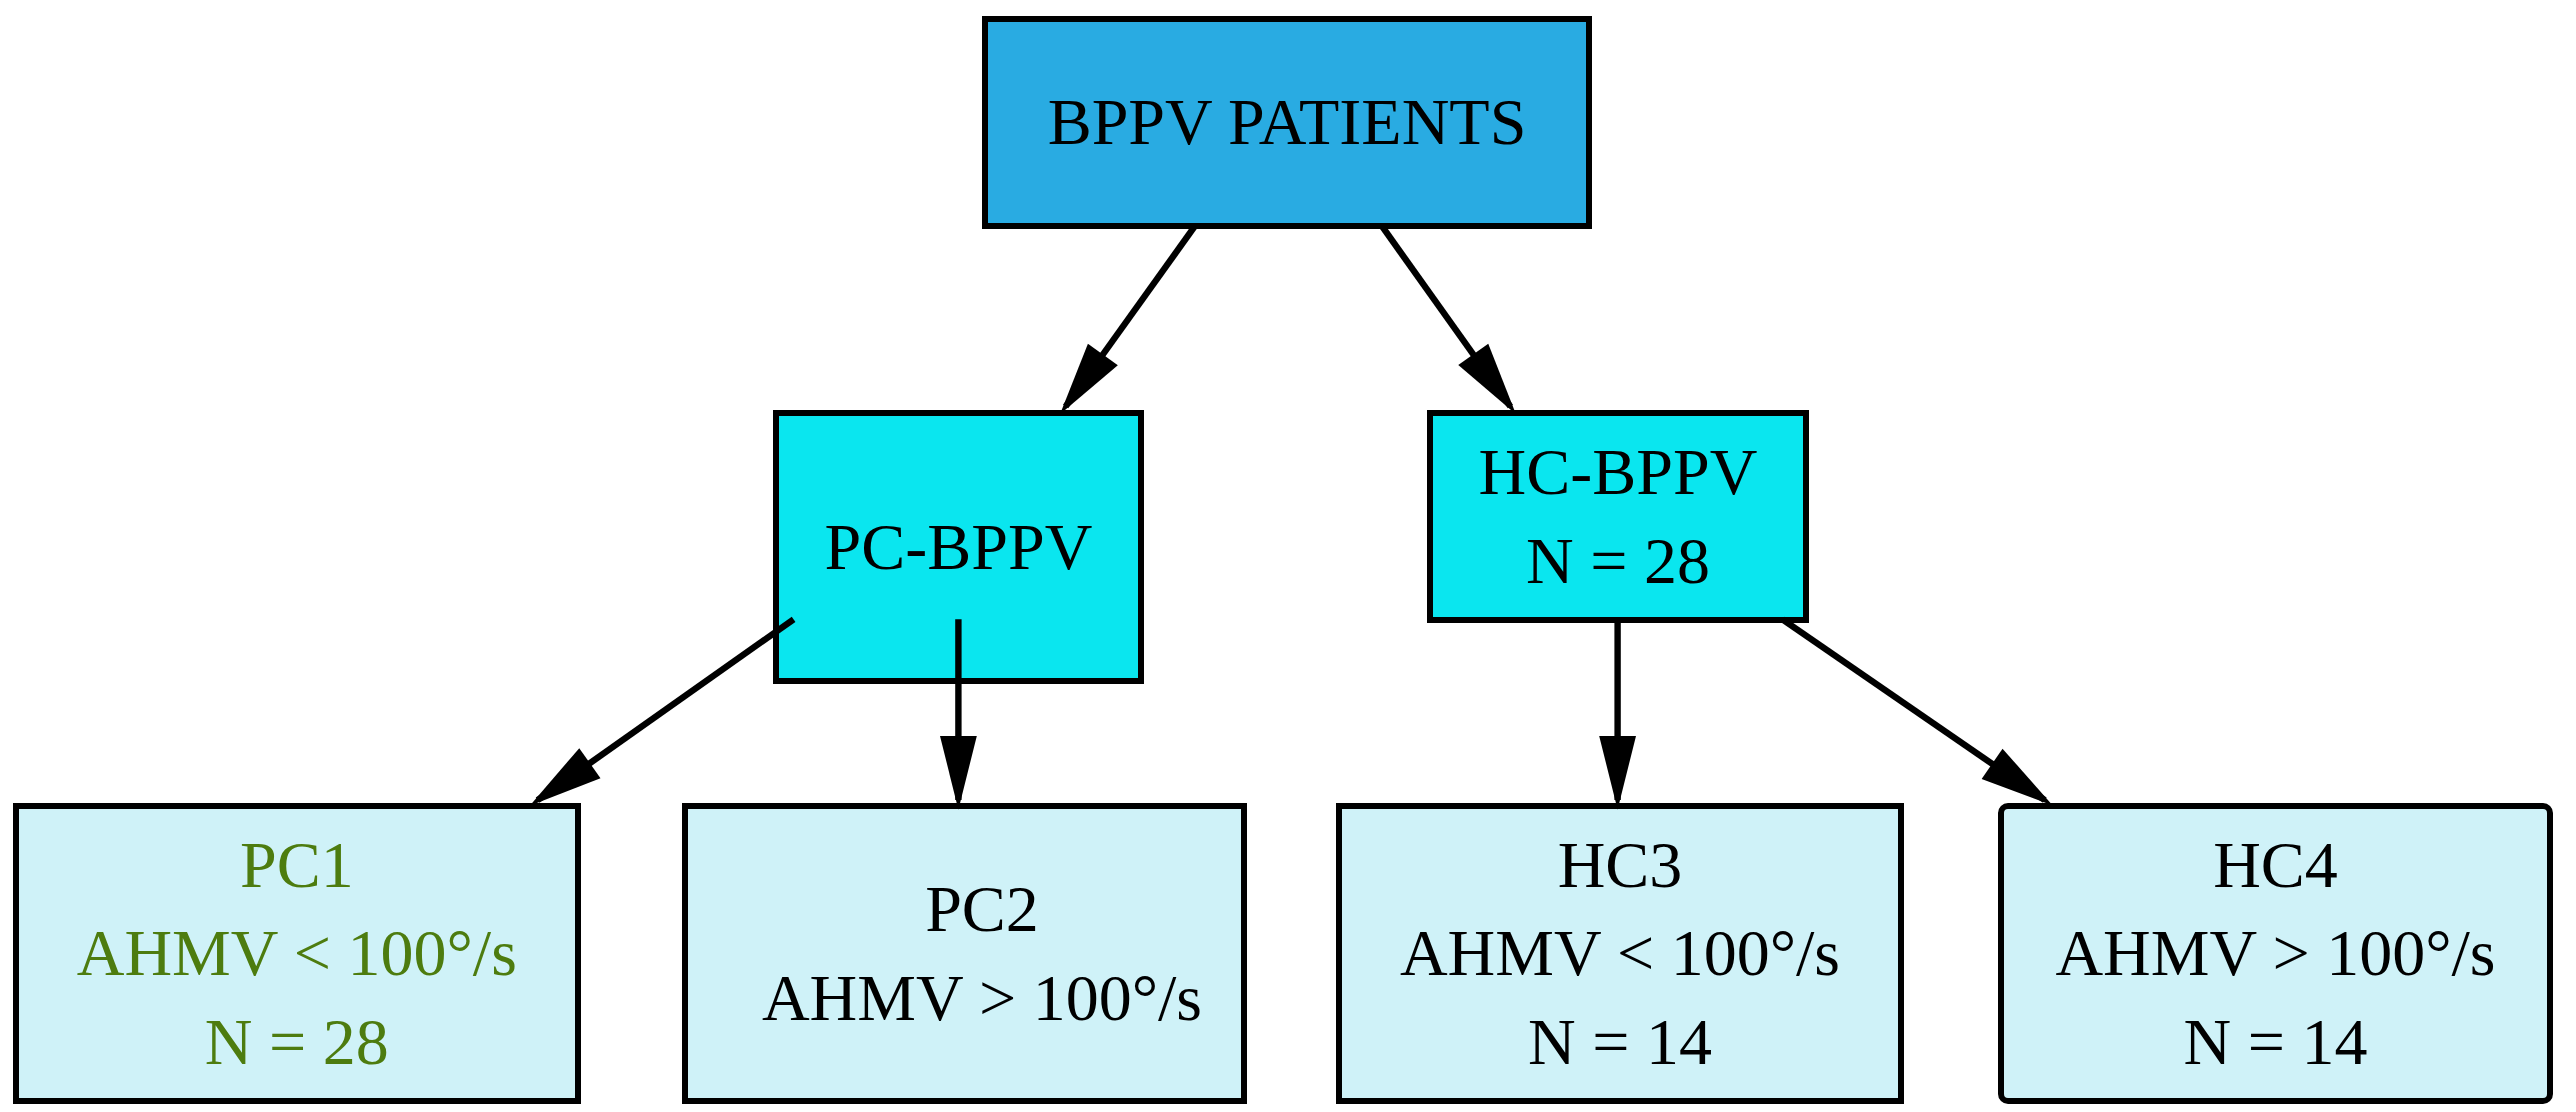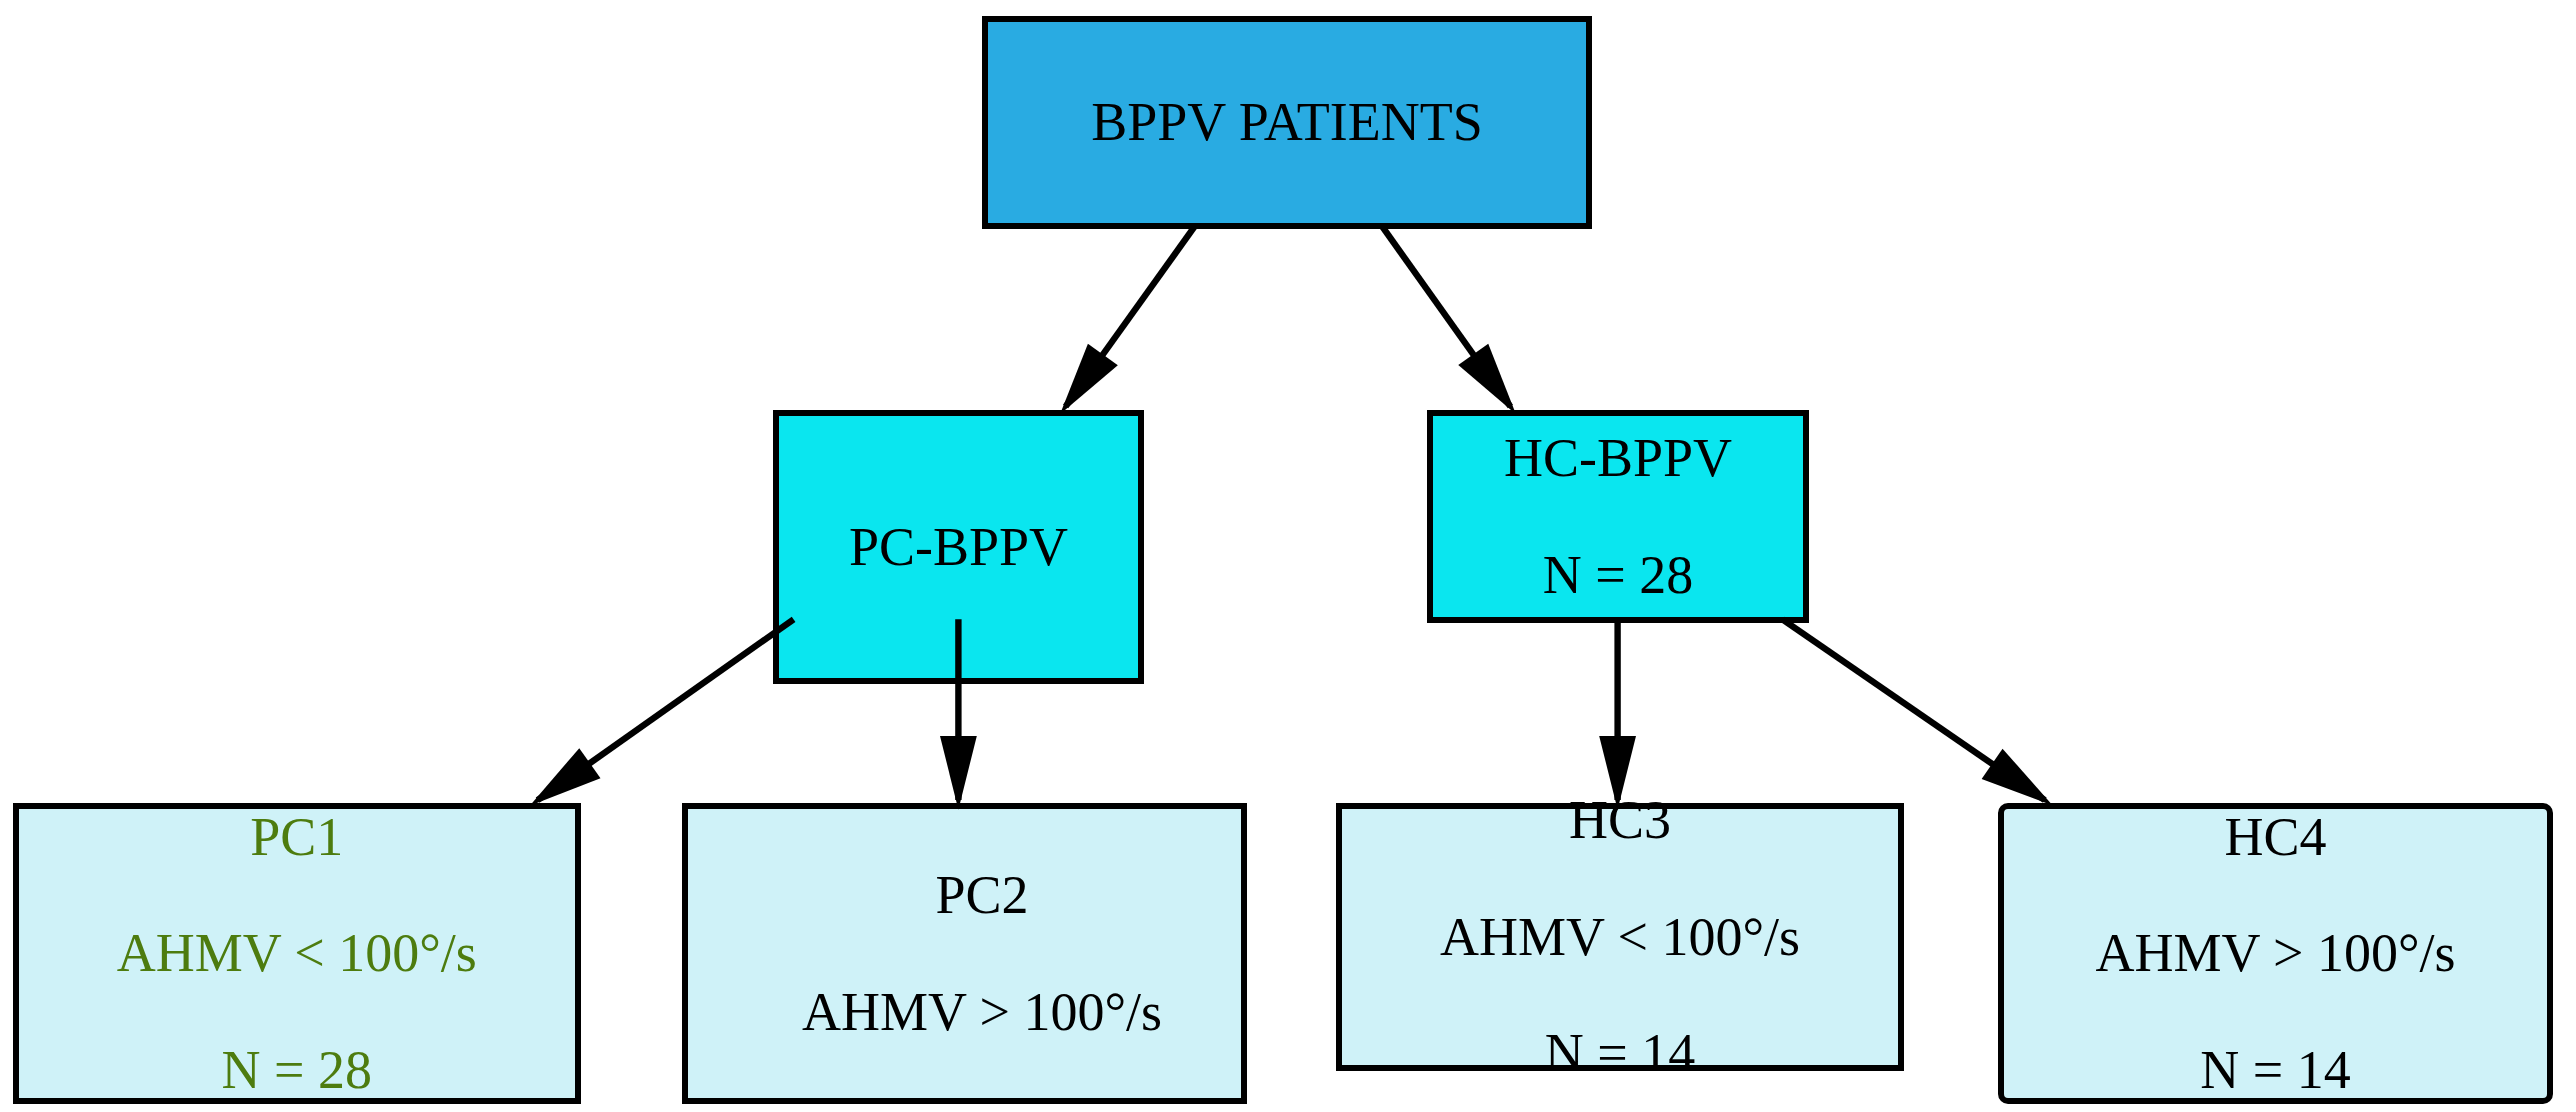--- a/index.html
+++ b/index.html
@@ -18,34 +18,33 @@
   }
   .node {
     position: absolute;
     box-sizing: border-box;
     border: 6.4px solid #000000;
     display: flex;
     flex-direction: column;
     justify-content: center;
     align-items: center;
     text-align: center;
-    font-size: 54px;
+    font-size: 66px;
     line-height: 1.34;
     white-space: nowrap;
-    gap: 44px;
   }
   
   #n-root { left: 982px; top: 16px;  width: 610px; height: 213px; }
   
   #n-pc   { left: 773px;  top: 410px; width: 371px; height: 274px; }
   #n-hc   { left: 1427px; top: 410px; width: 382px; height: 213px; }
   
   #n-pc1  { left: 12.8px;   top: 803px; width: 568px; height: 301px; }
   #n-pc2  { left: 682px;  top: 803px; width: 565px; height: 301px; }
-  #n-hc3  { left: 1336px; top: 803px; width: 568px; height: 268px; }
+  #n-hc3  { left: 1336px; top: 803px; width: 568px; height: 301px; }
   #n-hc4  { left: 1998px; top: 803px; width: 555px; height: 301px; }
 
   .arrows {
     position: absolute;
     left: 0; top: 0;
     width: 2576px;
     height: 1113px;
     pointer-events: none;
   }
   .arrows line {

